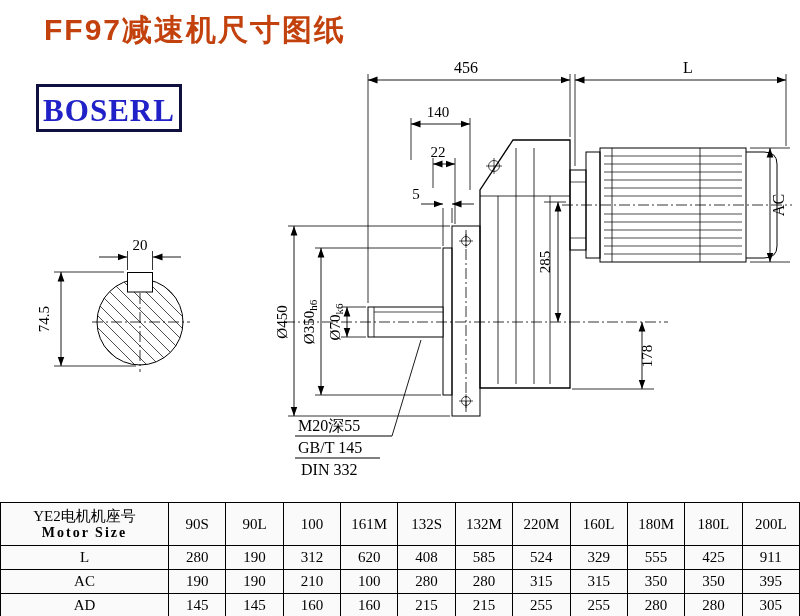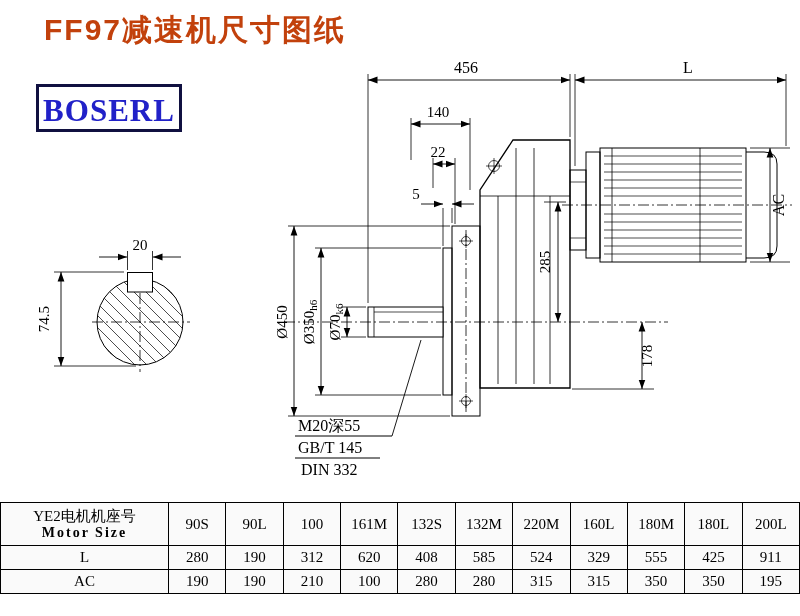--- a/index.html
+++ b/index.html
@@ -270,17 +270,31 @@
       <td>190</td>
       <td>190</td>
       <td>210</td>
       <td>100</td>
       <td>280</td>
       <td>280</td>
       <td>315</td>
       <td>315</td>
       <td>350</td>
       <td>350</td>
-      <td>195</td>
+      <td>395</td>
+    </tr>
+    <tr class="datarow">
+      <td>AD</td>
+      <td>145</td>
+      <td>145</td>
+      <td>160</td>
+      <td>160</td>
+      <td>215</td>
+      <td>215</td>
+      <td>255</td>
+      <td>255</td>
+      <td>280</td>
+      <td>280</td>
+      <td>305</td>
     </tr>
   </tbody>
     </table>
 </div>
 
 </body></html>

